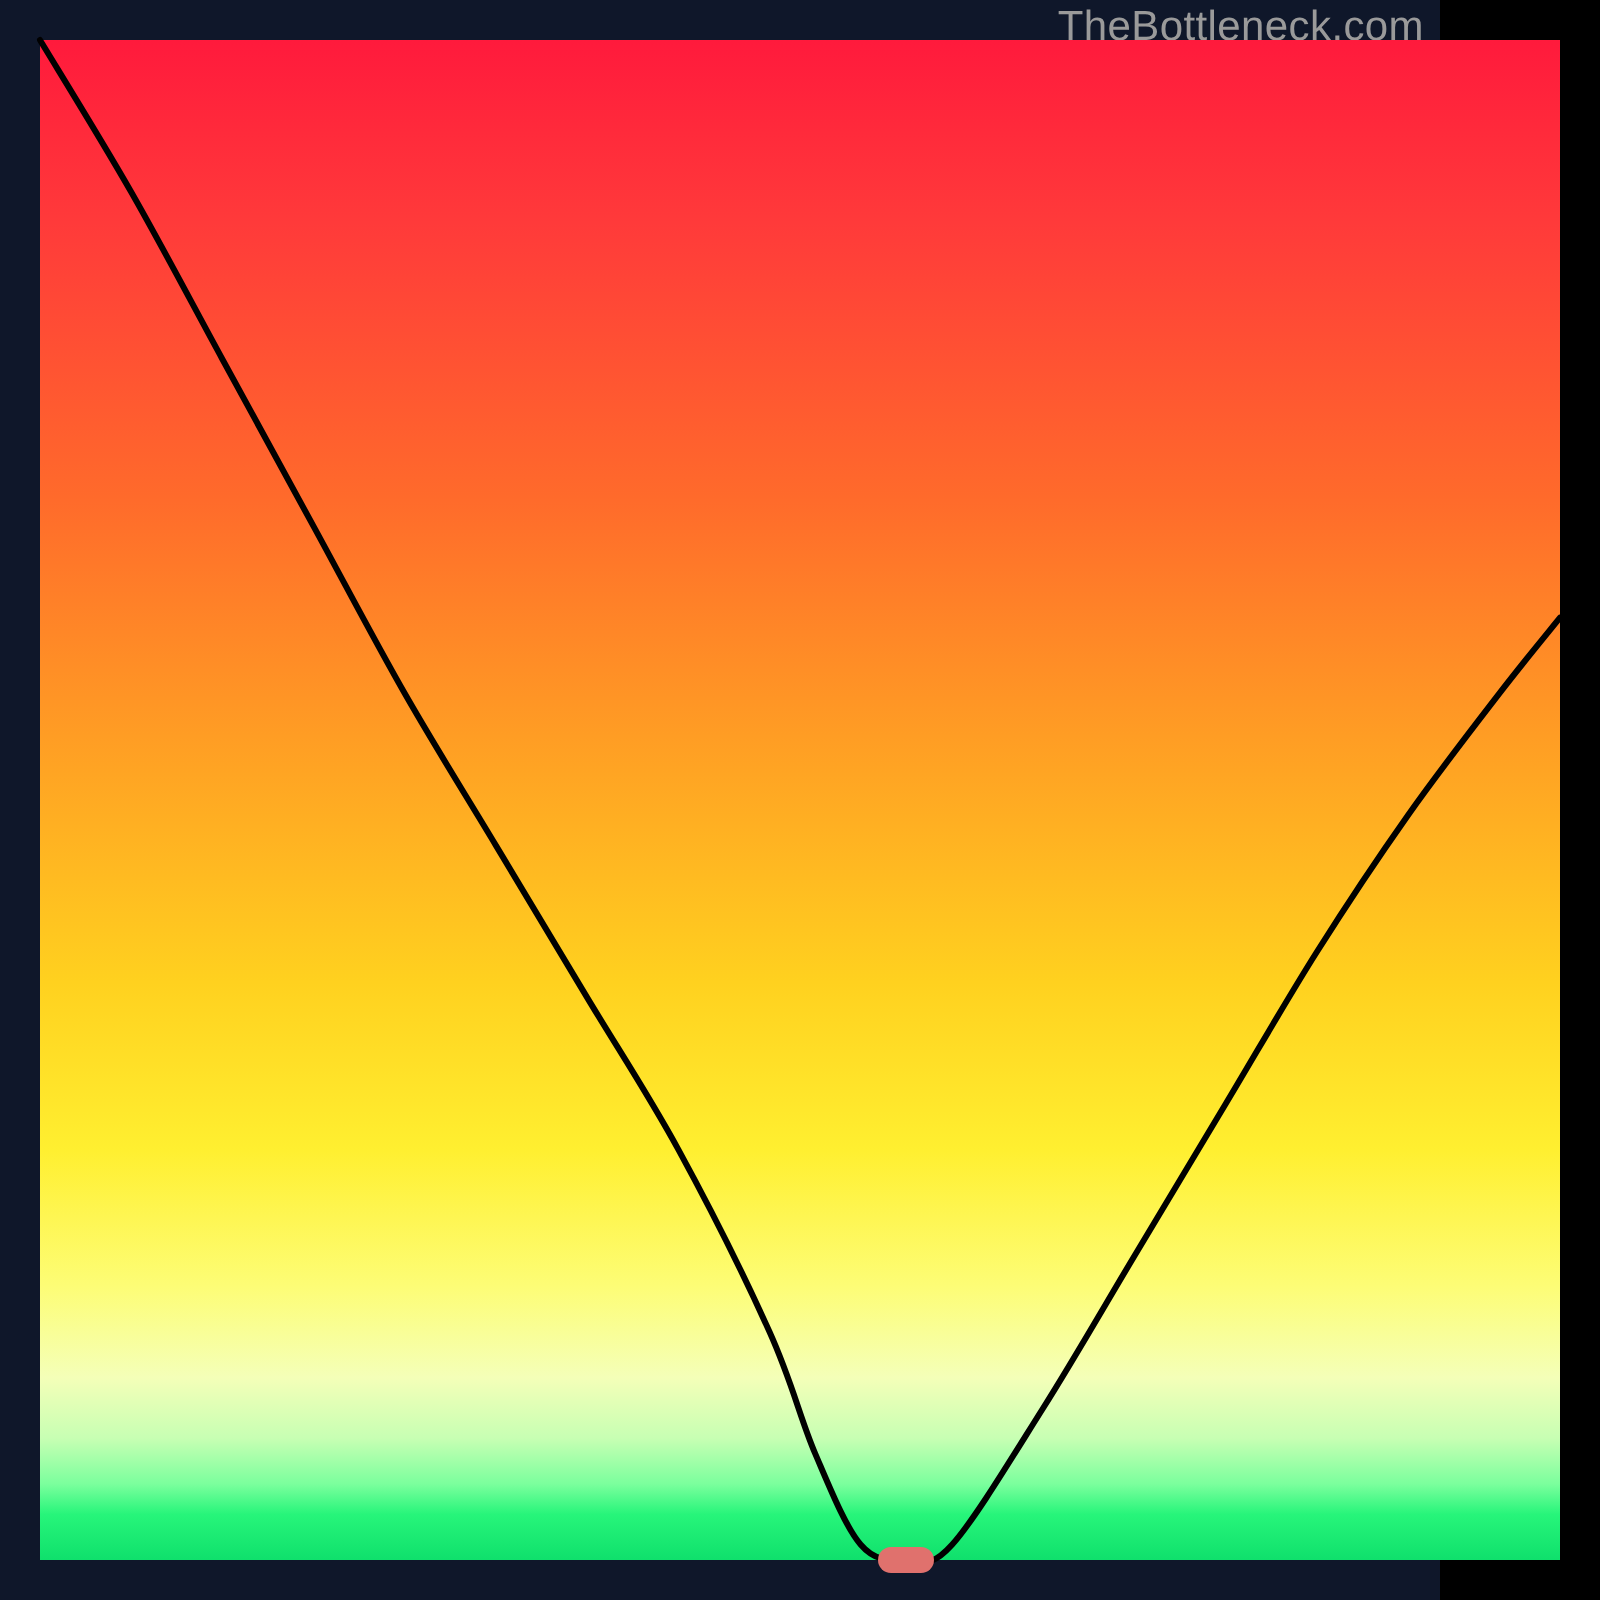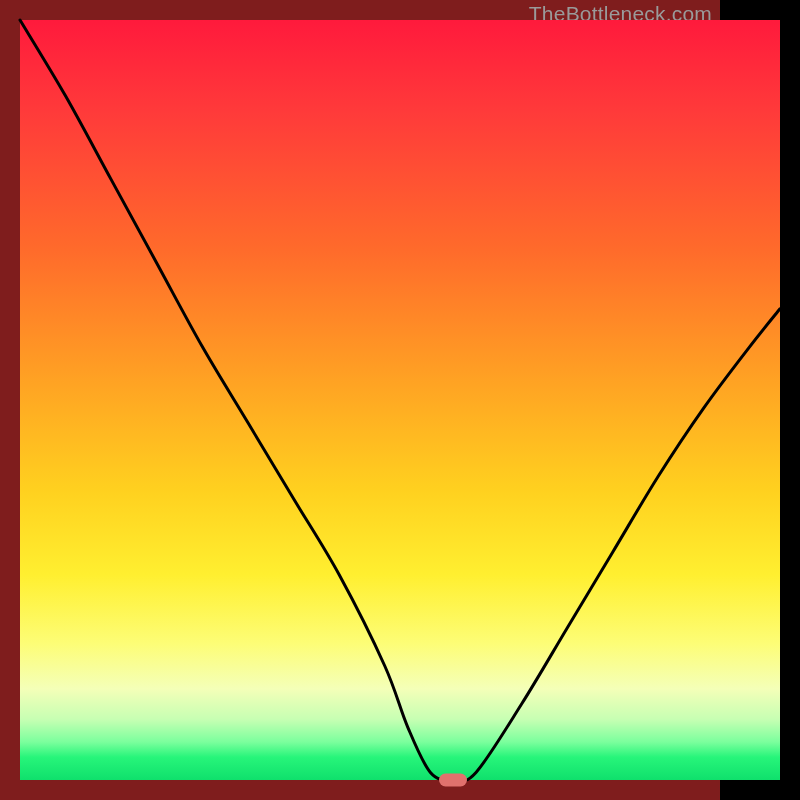--- a/index.html
+++ b/index.html
@@ -8,21 +8,21 @@
     width: 800px;
     height: 800px;
     background: #000;
     overflow: hidden;
     font-family: Arial, Helvetica, sans-serif;
   }
   .frame {
     position: relative;
     width: 720px;
     height: 800px;
-    background: #7f1d1d;
+    background: #0f172a;
   }
   .plot-area {
     position: absolute;
     left: 20px;
     top: 20px;
     width: 760px;
     height: 760px;
     
     background: linear-gradient(
       to bottom,

